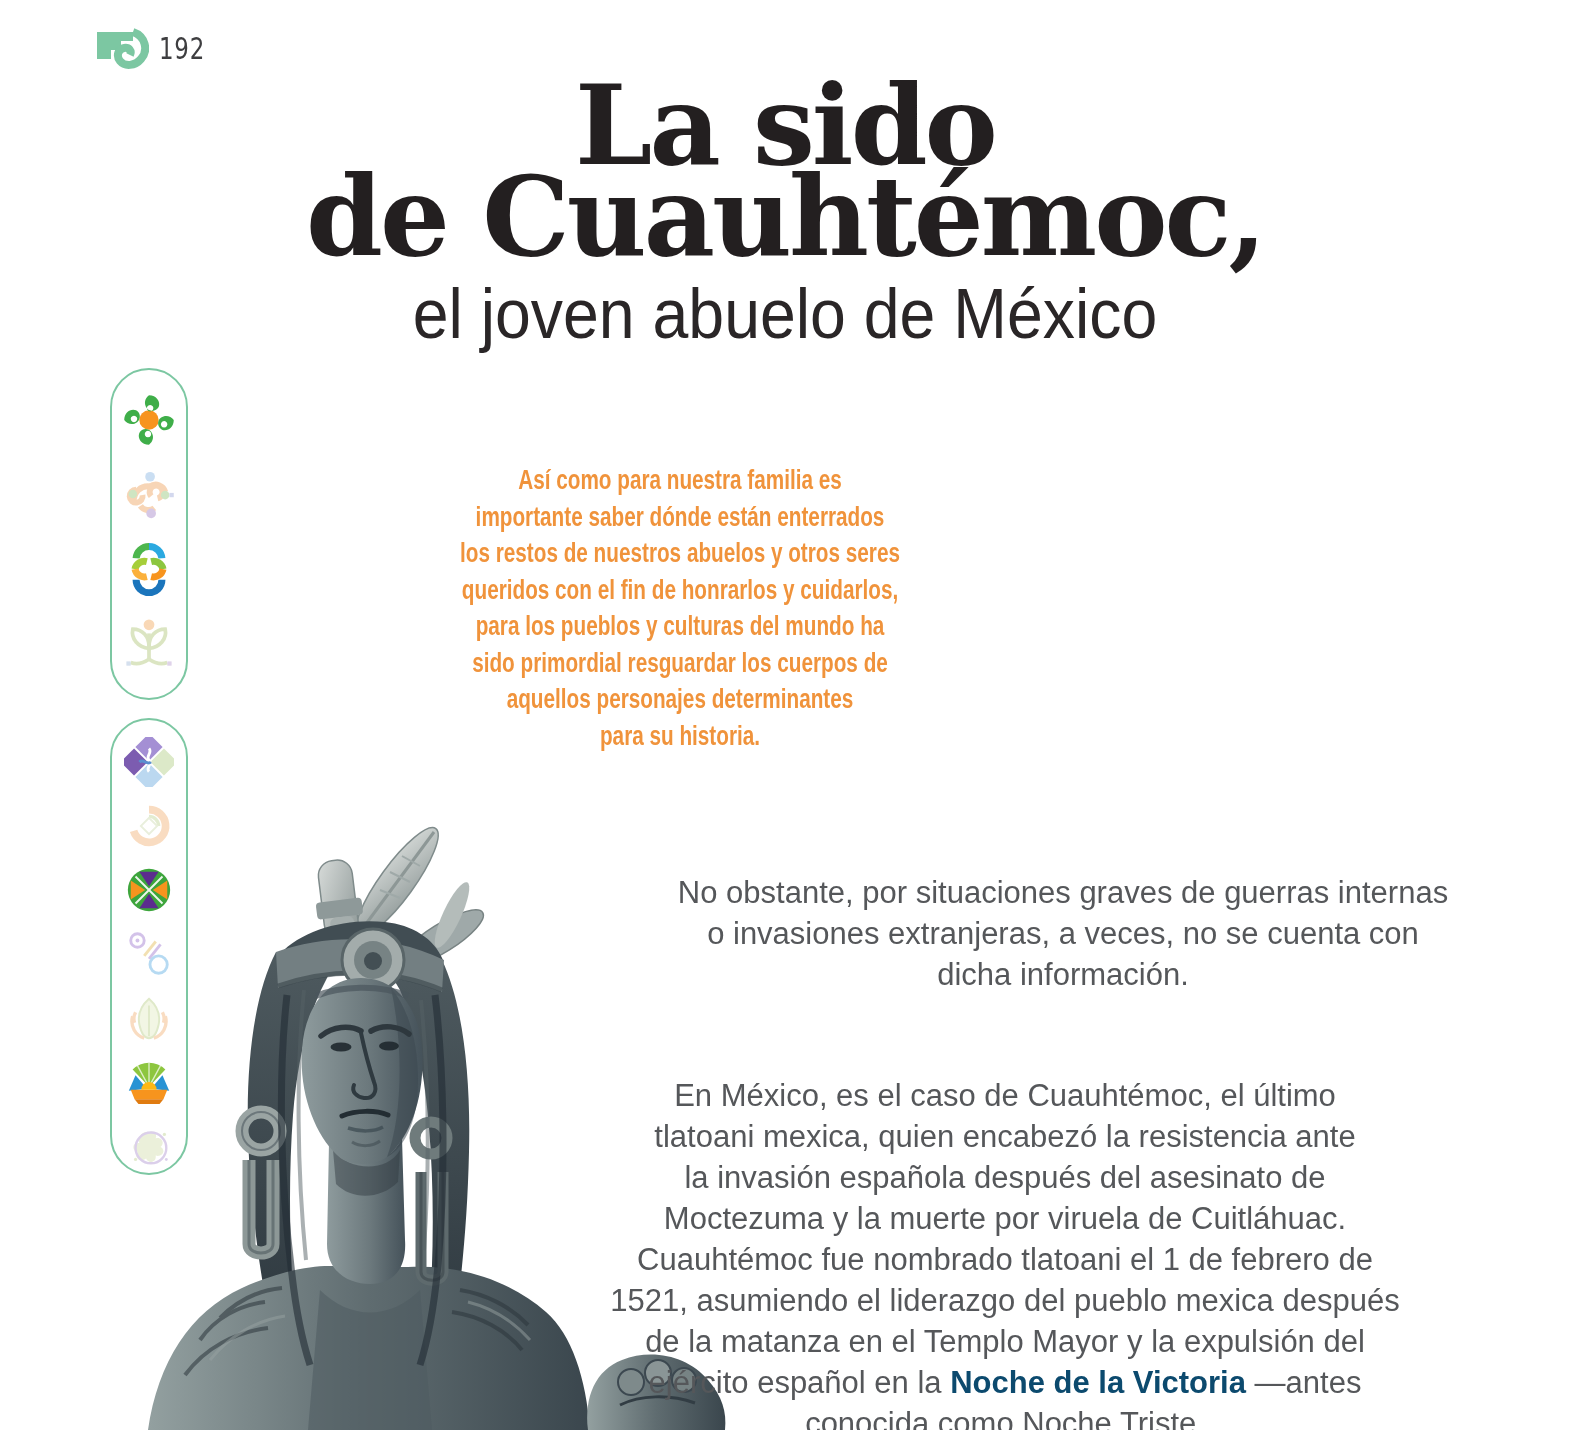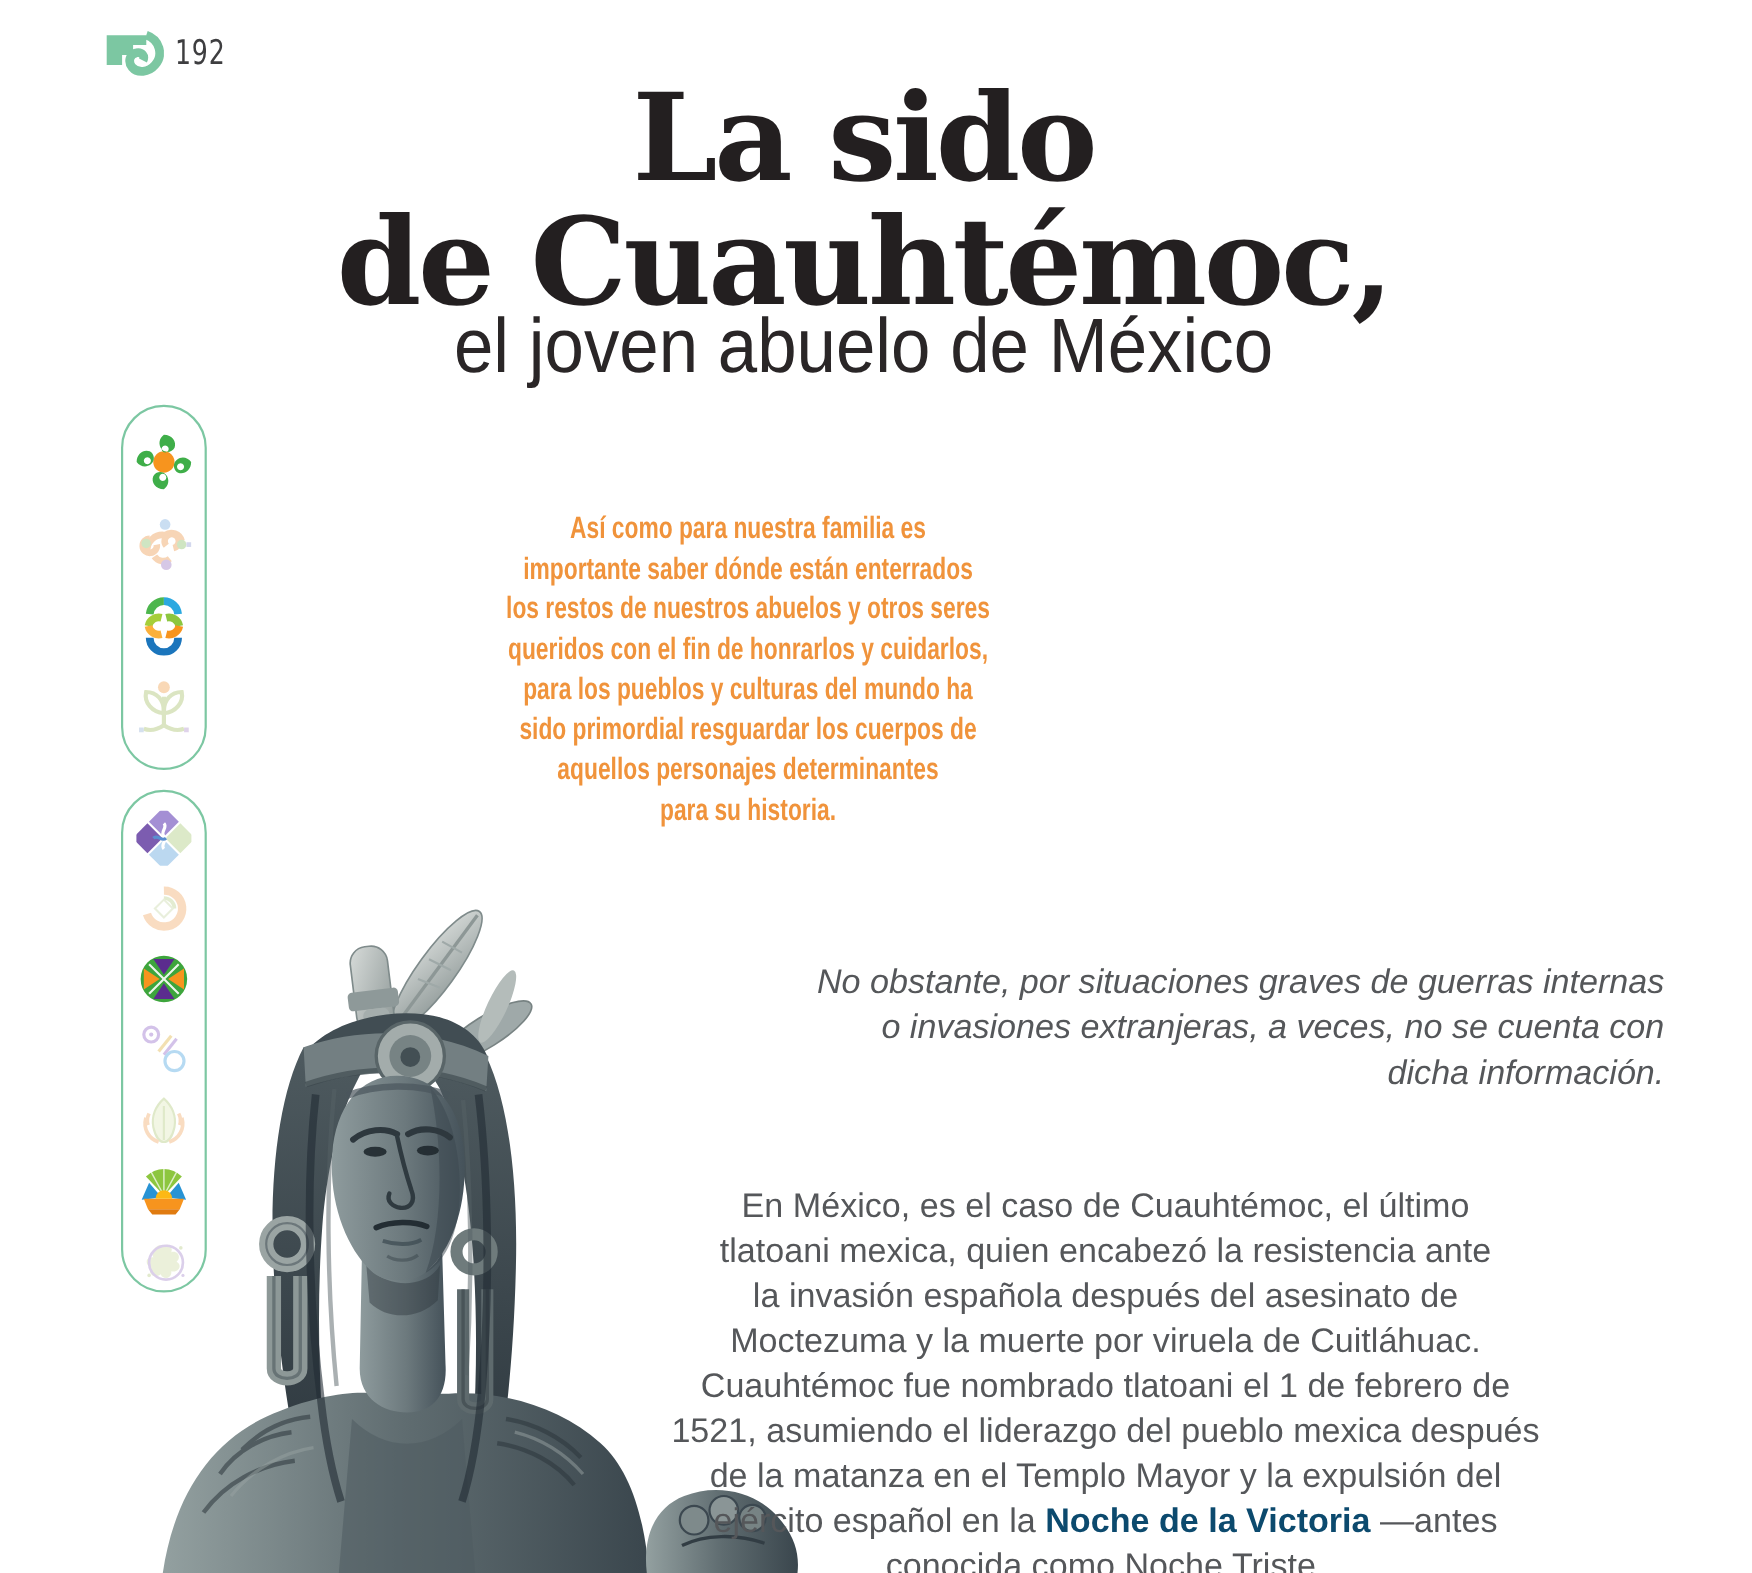--- a/index.html
+++ b/index.html
@@ -16,21 +16,21 @@
     transform:scaleX(.74); transform-origin:0 0;
   }
   
   .title-block{position:absolute; left:0; top:0; width:1570px; text-align:center; color:#231F20;}
   .title-l1,.title-l2{
     position:absolute; left:0; width:100%;
     font-family:"DejaVu Serif", serif; font-weight:700;
     font-size:110px; line-height:1; letter-spacing:-3px;
   }
   .title-l1{top:71px;}
-  .title-l2{top:183px;}
+  .title-l2{top:162px;}
   .subtitle{
     position:absolute; left:0; top:279px; width:100%;
     font-size:70px; font-weight:400; line-height:1; color:#2A2627;
     transform:scaleX(.92); transform-origin:50% 0;
   }
   
   .capsule{
     position:absolute; left:110px; width:78px; background:#fff;
     border:2.5px solid #7CC7A2; border-radius:40px; box-sizing:border-box;
     display:flex; flex-direction:column; align-items:center;
@@ -43,21 +43,21 @@
   .inactive{opacity:.8;}
   
   .intro{
     position:absolute; left:320px; top:462px; width:720px;
     text-align:center; white-space:pre-line;
     font-size:28px; font-weight:700; line-height:36.5px; color:#F0933B;
     transform:scaleX(.74); transform-origin:50% 0;
   }
   
   .para{white-space:pre-line; font-size:31px; line-height:41px; color:#55575A; font-weight:400;}
-  .para1{position:absolute; left:613px; top:872px; width:900px; text-align:right;font-style:italic;}
+  .para1{position:absolute; left:613px; top:872px; width:900px; text-align:center;}
   .para2{position:absolute; left:550px; top:1075px; width:910px; text-align:center;}
   .hl{font-weight:700; color:#0c4a6e;}
   
   .statue{position:absolute; left:90px; top:820px; width:720px; height:610px;}
 </style>
 </head>
 <body>
 
 <div class="page">
 

